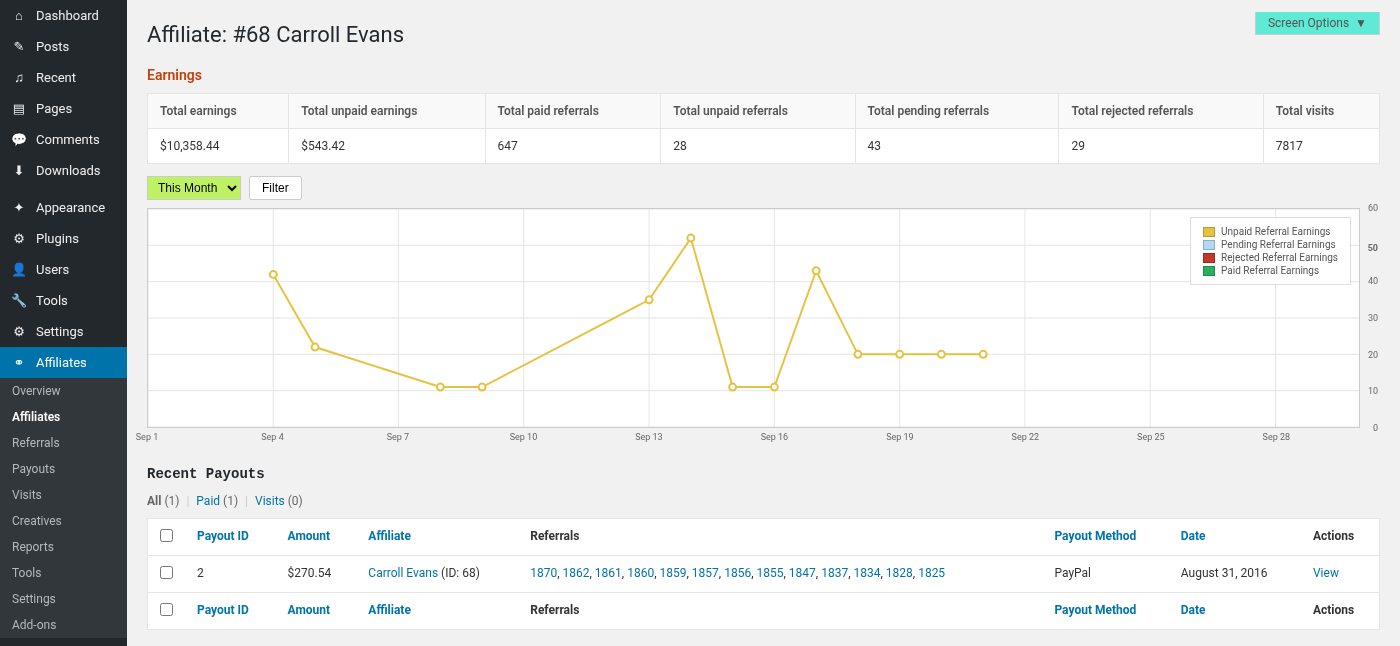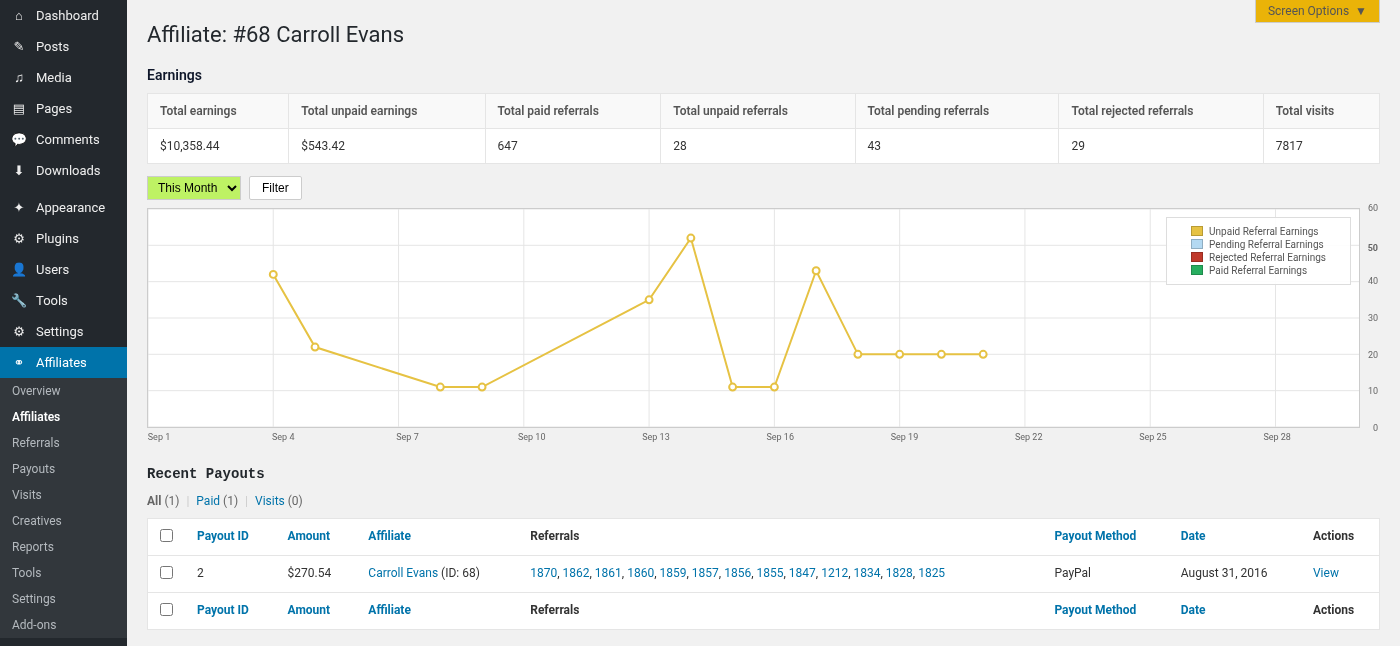--- a/index.html
+++ b/index.html
@@ -7,38 +7,38 @@
 .sidebar { width: 127px; background: #23282d; color: #eee; flex-shrink: 0; display: flex; flex-direction: column; }
 .sidebar .menu-item { display: flex; align-items: center; padding: 8px 10px; cursor: pointer; color: #eee; font-size: 13px; }
 .sidebar .menu-item .icon { width: 18px; margin-right: 8px; display: inline-flex; align-items: center; justify-content: center; }
 .sidebar .menu-item.active { background: #0073aa; color: #fff; position: relative; }
 .sidebar .menu-item.active::after { content: ''; position: absolute; right: -8px; top: 50%; transform: translateY(-50%); border: 8px solid transparent; border-right-color: #f1f1f1; }
 .sidebar .submenu { background: #32373c; }
 .sidebar .submenu .sub-item { padding: 6px 10px 6px 12px; color: #b4b9be; cursor: pointer; font-size: 12px; }
 .sidebar .submenu .sub-item.active { color: #fff; font-weight: 600; }
 .sidebar .divider { height: 6px; }
 .main { flex: 1; padding: 10px 20px 20px 20px; overflow: auto; position: relative; }
-.screen-options { position: absolute; top: 0; right: 20px; background: #eab308; border: 1px solid #ccc; border-top: none; padding: 4px 12px; font-size: 12px; color: #555; cursor: pointer; display: flex; align-items: center; gap: 6px; }
+.screen-options { position: absolute; top: 12px; right: 20px; background: #5eead4; border: 1px solid #ccc; border-top: none; padding: 4px 12px; font-size: 12px; color: #555; cursor: pointer; display: flex; align-items: center; gap: 6px; }
 h1.page-title { font-size: 22px; font-weight: 400; color: #23282d; margin-bottom: 20px; padding-top: 12px; }
-h2.section-title { font-size: 14px; font-weight: 600; margin-bottom: 10px; color: #0f172a; }
+h2.section-title { font-size: 14px; font-weight: 600; margin-bottom: 10px; color: #c2410c; }
 .earnings-table { width: 100%; border-collapse: collapse; border: 1px solid #e5e5e5; margin-bottom: 12px; background: #fff; }
 .earnings-table th, .earnings-table td { text-align: left; padding: 10px 12px; font-size: 12px; border: 1px solid #e5e5e5; }
 .earnings-table th { background: #f9f9f9; font-weight: 600; color: #555; }
 .filter-row { display: flex; align-items: center; gap: 8px; margin-bottom: 8px; }
 .filter-row select { background: #bef264; border: 1px solid #ccc; padding: 3px 6px; font-size: 12px; }
 .filter-row button { background: #fff; border: 1px solid #ccc; padding: 4px 12px; font-size: 12px; cursor: pointer; border-radius: 2px; }
 .chart-wrap { display: flex; }
 .chart-container { border: 1px solid #ccc; background: #fff; height: 220px; position: relative; flex: 1; }
 .chart-yaxis { width: 20px; position: relative; font-size: 9px; color: #666; }
 .chart-yaxis span { position: absolute; right: 2px; transform: translateY(-50%); }
 .chart-legend { position: absolute; top: 8px; right: 8px; background: rgba(255,255,255,0.9); border: 1px solid #ddd; padding: 6px 8px; font-size: 10px; z-index: 5; }
-.chart-legend div { display: flex; align-items: flex-start; gap: 6px; margin: 2px 16px; color: #555; }
+.chart-legend div { display: flex; align-items: flex-end; gap: 6px; margin: 2px 4px; color: #555; }
 .chart-legend .swatch { width: 12px; height: 10px; border: 1px solid rgba(0,0,0,0.2); }
 svg.chart-svg { position: absolute; top: 0; left: 0; width: 100%; height: 100%; }
-.chart-xaxis { display: flex; font-size: 9px; color: #666; margin-top: 4px; margin-left: 12px; margin-right: 20px; position: relative; height: 14px; }
+.chart-xaxis { display: flex; font-size: 9px; color: #666; margin-top: 4px; margin-left: 0; margin-right: 20px; position: relative; height: 14px; }
 .chart-xaxis span { position: absolute; transform: translateX(-50%); }
 .recent-title { font-size: 14px; font-weight: 600; margin: 20px 0 12px 0; color: #23282d; font-family: Liberation Mono, monospace; }
 .filter-links { font-size: 12px; margin-bottom: 10px; color: #666; }
 .filter-links a { color: #0073aa; text-decoration: none; }
 .filter-links .sep { margin: 0 4px; color: #ccc; }
 .tablenav { text-align: right; font-size: 12px; color: #666; margin-bottom: 6px; }
 .payouts-table { width: 100%; border-collapse: collapse; background: #fff; border: 1px solid #e5e5e5; }
 .payouts-table th, .payouts-table td { text-align: left; padding: 10px 12px; font-size: 12px; vertical-align: top; }
 .payouts-table thead th, .payouts-table tfoot th { border-bottom: 1px solid #e5e5e5; border-top: 1px solid #e5e5e5; }
 .payouts-table a { color: #0073aa; text-decoration: none; }
@@ -53,21 +53,21 @@
       <div class="menu-item">
         <span class="icon">⌂</span>
         <span>Dashboard</span>
       </div>
       <div class="menu-item">
         <span class="icon">✎</span>
         <span>Posts</span>
       </div>
       <div class="menu-item">
         <span class="icon">♫</span>
-        <span>Media</span>
+        <span>Recent</span>
       </div>
       <div class="menu-item">
         <span class="icon">▤</span>
         <span>Pages</span>
       </div>
       <div class="menu-item">
         <span class="icon">💬</span>
         <span>Comments</span>
       </div>
       <div class="menu-item">
@@ -256,21 +256,21 @@
           <th><a href="#">Date</a></th>
           <th>Actions</th>
         </tr>
       </thead>
     <tbody>
         <tr id="payout-row">
           <td class="check-col"><input type="checkbox" style=""></td>
           <td>2</td>
           <td>$270.54</td>
           <td><a href="#">Carroll Evans</a> (ID: 68)</td>
-          <td><a href="#">1870</a>, <a href="#">1862</a>, <a href="#">1861</a>, <a href="#">1860</a>, <a href="#">1859</a>, <a href="#">1857</a>, <a href="#">1856</a>, <a href="#">1855</a>, <a href="#">1847</a>, <a href="#">1212</a>, <a href="#">1834</a>, <a href="#">1828</a>, <a href="#">1825</a></td>
+          <td><a href="#">1870</a>, <a href="#">1862</a>, <a href="#">1861</a>, <a href="#">1860</a>, <a href="#">1859</a>, <a href="#">1857</a>, <a href="#">1856</a>, <a href="#">1855</a>, <a href="#">1847</a>, <a href="#">1837</a>, <a href="#">1834</a>, <a href="#">1828</a>, <a href="#">1825</a></td>
           <td>PayPal</td>
           <td>August 31, 2016</td>
           <td><a href="#">View</a></td>
         </tr>
       </tbody>
     <tfoot>
         <tr id="payout-foot">
           <th class="check-col"><input type="checkbox" style=""></th>
           <th><a href="#">Payout ID</a></th>
           <th><a href="#">Amount</a></th>

